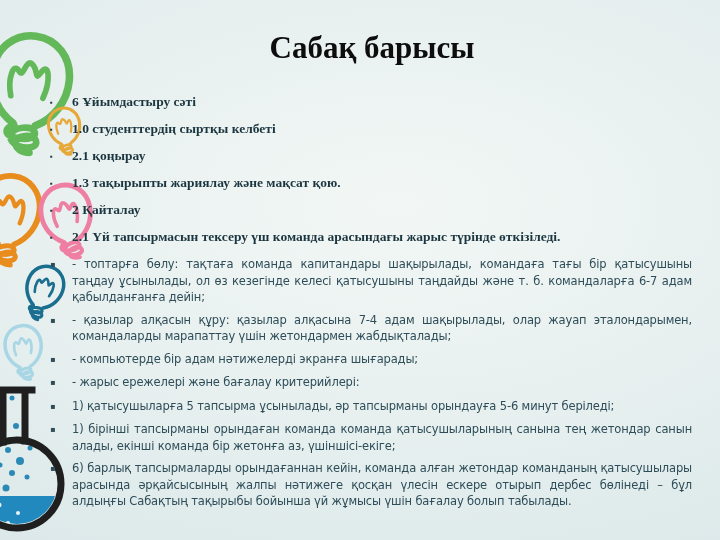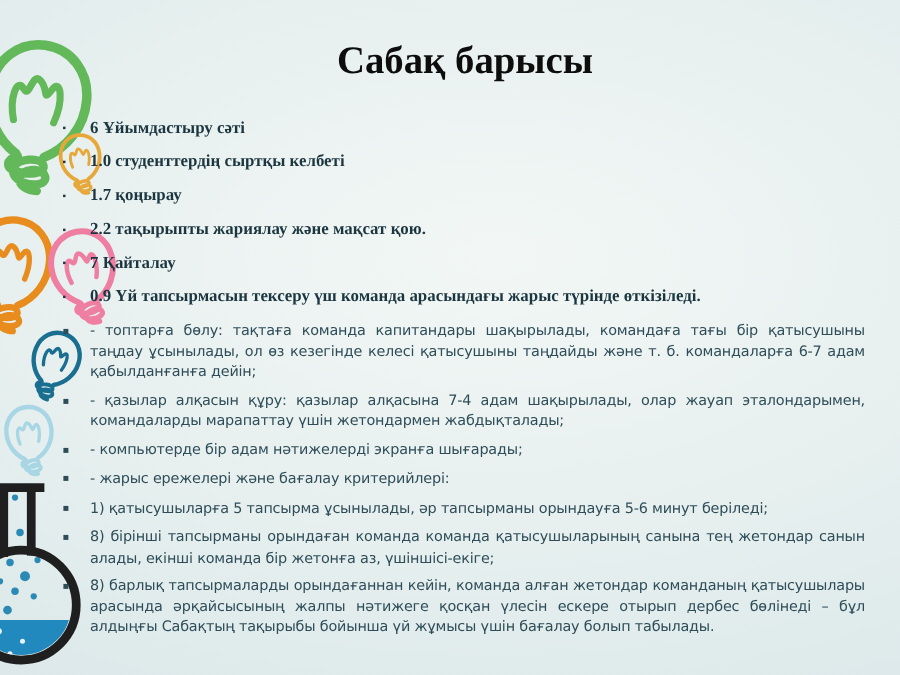--- a/index.html
+++ b/index.html
@@ -115,33 +115,33 @@
       <li class="b" style="color: rgb(28, 54, 64);">
         <span class="marker">▪</span>
         <span class="txt">6 Ұйымдастыру сәті</span>
         </li>
       <li class="b" style="color: rgb(28, 54, 64);">
         <span class="marker">▪</span>
         <span class="txt">1.0 студенттердің сыртқы келбеті</span>
         </li>
       <li class="b" style="color: rgb(28, 54, 64);">
         <span class="marker">▪</span>
-        <span class="txt">1.7 қоңырау</span>
+        <span class="txt">2.1 қоңырау</span>
         </li>
       <li class="b" style="color: rgb(28, 54, 64);">
         <span class="marker">▪</span>
-        <span class="txt">2.2 тақырыпты жариялау және мақсат қою.</span>
+        <span class="txt">1.3 тақырыпты жариялау және мақсат қою.</span>
         </li>
       <li class="b" style="color: rgb(28, 54, 64);">
         <span class="marker">▪</span>
-        <span class="txt">7 Қайталау</span>
+        <span class="txt">2 Қайталау</span>
         </li>
       <li class="b" style="color: rgb(28, 54, 64);">
         <span class="marker">▪</span>
-        <span class="txt">0.9 Үй тапсырмасын тексеру үш команда арасындағы жарыс түрінде өткізіледі.</span>
+        <span class="txt">2.1 Үй тапсырмасын тексеру үш команда арасындағы жарыс түрінде өткізіледі.</span>
         </li>
       <li class="r" style="color: rgb(46, 77, 88);">
         <span class="marker">▪</span>
         <span class="txt">- топтарға бөлу: тақтаға команда капитандары шақырылады, командаға тағы бір қатысушыны таңдау ұсынылады, ол өз кезегінде келесі қатысушыны таңдайды және т. б. командаларға 6-7 адам қабылданғанға дейін;</span>
         </li>
       <li class="r" style="color: rgb(46, 77, 88);">
         <span class="marker">▪</span>
         <span class="txt">- қазылар алқасын құру: қазылар алқасына 7-4 адам шақырылады, олар жауап эталондарымен, командаларды марапаттау үшін жетондармен жабдықталады;</span>
         </li>
       <li class="r" style="color: rgb(46, 77, 88);">
@@ -151,21 +151,21 @@
       <li class="r" style="color: rgb(46, 77, 88);">
         <span class="marker">▪</span>
         <span class="txt">- жарыс ережелері және бағалау критерийлері:</span>
         </li>
       <li class="r" style="color: rgb(46, 77, 88);">
         <span class="marker">▪</span>
         <span class="txt">1) қатысушыларға 5 тапсырма ұсынылады, әр тапсырманы орындауға 5-6 минут беріледі;</span>
         </li>
       <li class="r" style="color: rgb(46, 77, 88);">
         <span class="marker">▪</span>
-        <span class="txt">8) бірінші тапсырманы орындаған команда команда қатысушыларының санына тең жетондар санын алады, екінші команда бір жетонға аз, үшіншісі-екіге;</span>
+        <span class="txt">1) бірінші тапсырманы орындаған команда команда қатысушыларының санына тең жетондар санын алады, екінші команда бір жетонға аз, үшіншісі-екіге;</span>
         </li>
       <li class="r" style="color: rgb(46, 77, 88);">
         <span class="marker">▪</span>
-        <span class="txt">8) барлық тапсырмаларды орындағаннан кейін, команда алған жетондар команданың қатысушылары арасында әрқайсысының жалпы нәтижеге қосқан үлесін ескере отырып дербес бөлінеді – бұл алдыңғы Сабақтың тақырыбы бойынша үй жұмысы үшін бағалау болып табылады.</span>
+        <span class="txt">6) барлық тапсырмаларды орындағаннан кейін, команда алған жетондар команданың қатысушылары арасында әрқайсысының жалпы нәтижеге қосқан үлесін ескере отырып дербес бөлінеді – бұл алдыңғы Сабақтың тақырыбы бойынша үй жұмысы үшін бағалау болып табылады.</span>
         </li>
     </ul>
   </div>
 </div>
 
 </body></html>

